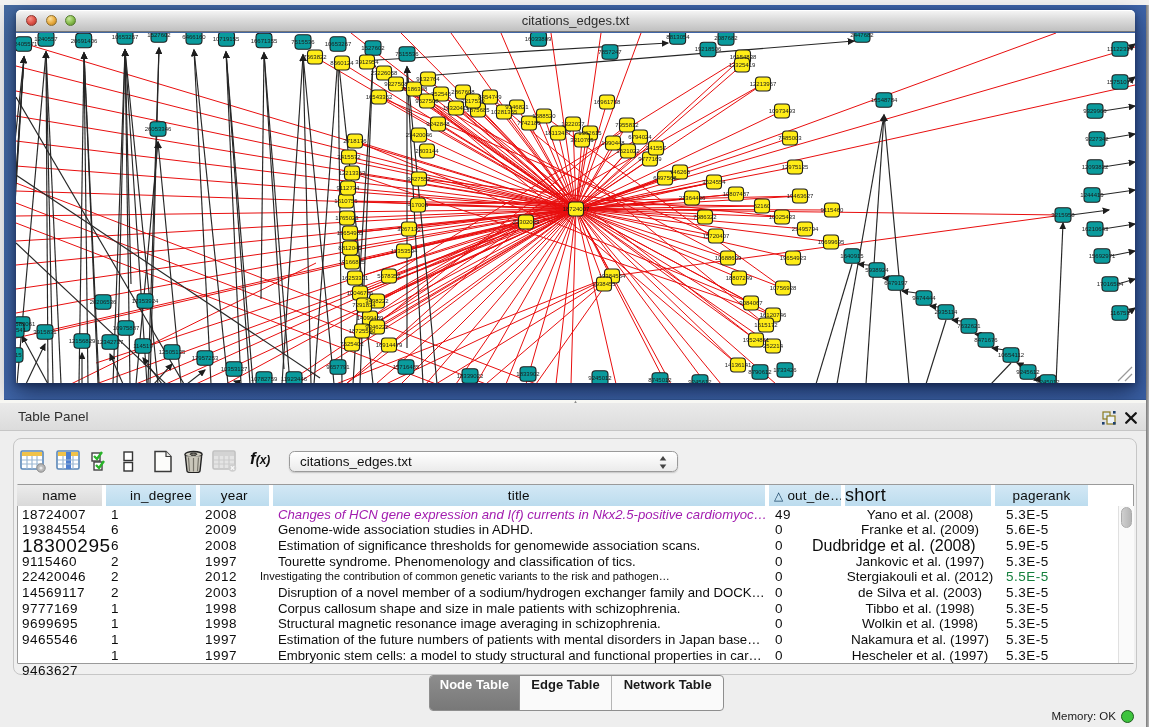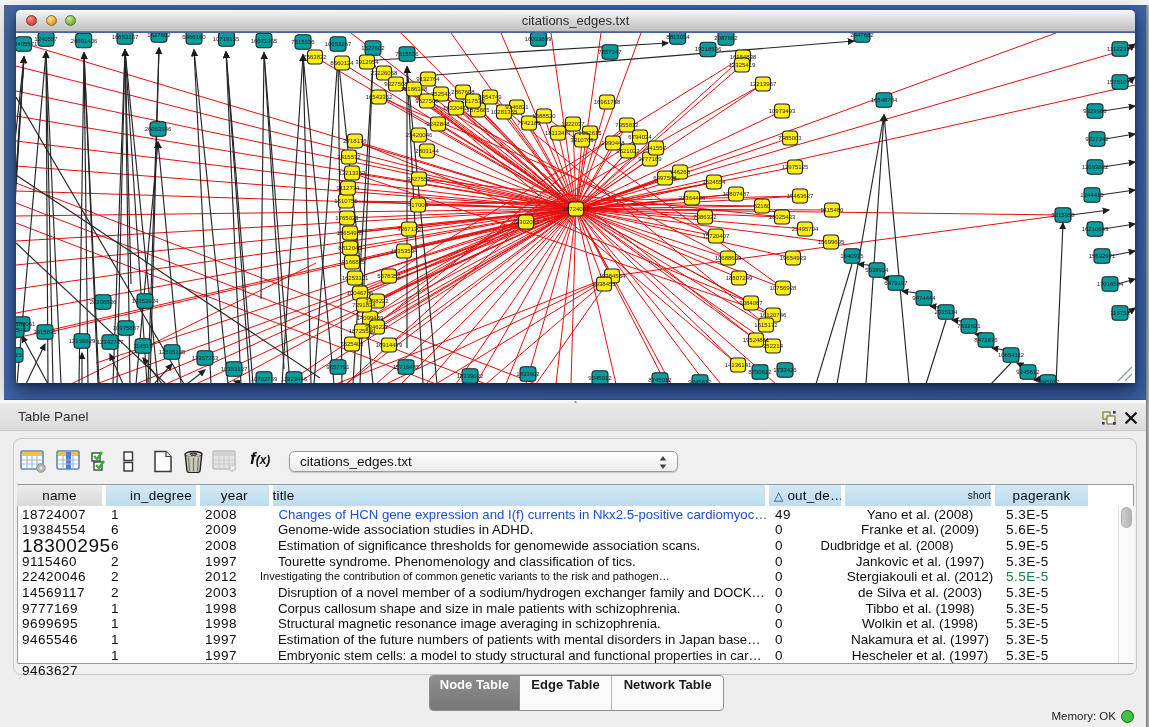--- a/index.html
+++ b/index.html
@@ -660,44 +660,44 @@
         <path d="M4 0 L7.3 4.4 H0.7 Z" fill="#444"></path>
         <path d="M4 13 L7.3 8.6 H0.7 Z" fill="#444"></path>
       </svg>
 </div>
 
 <div style="position:absolute;left:17px;top:484px;width:1117px;height:180px;background:#fff;border:1px solid #9a9a9a;border-radius:1px"></div>
 <div style="position:absolute;left:0;top:0">
 <div style="position:absolute;left:17px;top:484.5px;width:87px;height:21.5px;background:linear-gradient(#ececec,#d9d9d9);border-right:2px solid #fff;font-size:13.5px;letter-spacing:0.2px;line-height:21px;color:#0c0c0c;white-space:nowrap;overflow:hidden;text-align:center;">name</div>
 <div style="position:absolute;left:106px;top:484.5px;width:92px;height:21.5px;background:linear-gradient(#d3e8f5,#bcdcee);border-right:2px solid #fff;font-size:13.5px;letter-spacing:0.2px;line-height:21px;color:#0c0c0c;white-space:nowrap;overflow:hidden;text-align:center;padding-left:20px;">in_degree</div>
 <div style="position:absolute;left:200px;top:484.5px;width:70.5px;height:21.5px;background:linear-gradient(#d3e8f5,#bcdcee);border-right:2px solid #fff;font-size:13.5px;letter-spacing:0.2px;line-height:21px;color:#0c0c0c;white-space:nowrap;overflow:hidden;text-align:center;">year</div>
-<div style="position:absolute;left:272.5px;top:484.5px;width:494.5px;height:21.5px;background:linear-gradient(#d3e8f5,#bcdcee);border-right:2px solid #fff;font-size:13.5px;letter-spacing:0.2px;line-height:21px;color:#0c0c0c;white-space:nowrap;overflow:hidden;">title</div>
+<div style="position:absolute;left:272.5px;top:484.5px;width:494.5px;height:21.5px;background:linear-gradient(#d3e8f5,#bcdcee);border-right:2px solid #fff;font-size:13.5px;letter-spacing:0.2px;line-height:21px;color:#0c0c0c;white-space:nowrap;overflow:hidden;text-align:center;">title</div>
 <div style="position:absolute;left:769px;top:484.5px;width:74px;height:21.5px;background:linear-gradient(#d3e8f5,#bcdcee);border-right:2px solid #fff;font-size:13.5px;letter-spacing:0.2px;line-height:21px;color:#0c0c0c;white-space:nowrap;overflow:hidden;padding-left:5px;"><span style="color:#1c4668;font-size:12px">△</span> out_de…</div>
-<div style="position:absolute;left:845px;top:484.5px;width:148px;height:21.5px;background:linear-gradient(#d3e8f5,#bcdcee);border-right:2px solid #fff;font-size:10px;letter-spacing:0.2px;line-height:21px;color:#0c0c0c;white-space:nowrap;overflow:hidden;text-align:right;">short</div>
+<div style="position:absolute;left:845px;top:484.5px;width:148px;height:21.5px;background:linear-gradient(#d3e8f5,#bcdcee);border-right:2px solid #fff;font-size:18px;letter-spacing:0.2px;line-height:21px;color:#0c0c0c;white-space:nowrap;overflow:hidden;text-align:left;">short</div>
 <div style="position:absolute;left:995px;top:484.5px;width:95px;height:21.5px;background:linear-gradient(#d3e8f5,#bcdcee);border-right:2px solid #fff;font-size:13.5px;letter-spacing:0.2px;line-height:21px;color:#0c0c0c;white-space:nowrap;overflow:hidden;text-align:center;">pagerank</div>
 <div style="position:absolute;left:22px;top:506.5px;width:80px;text-align:left;font-size:13.5px;letter-spacing:0.5px;line-height:15.7px;color:#0c0c0c;white-space:nowrap;">18724007</div>
 <div style="position:absolute;left:111px;top:506.5px;width:80px;text-align:left;font-size:13.5px;letter-spacing:0.5px;line-height:15.7px;color:#0c0c0c;white-space:nowrap;">1</div>
 <div style="position:absolute;left:205px;top:506.5px;width:60px;text-align:left;font-size:13.5px;letter-spacing:0.5px;line-height:15.7px;color:#0c0c0c;white-space:nowrap;">2008</div>
-<div style="position:absolute;left:278px;top:506.5px;width:490px;text-align:center;font-size:13.2px;letter-spacing:0px;line-height:15.7px;color:#1d4ed8;white-space:nowrap;overflow:hidden;text-overflow:ellipsis;">Changes of HCN gene expression and I(f) currents in Nkx2.5-positive cardiomyoc…</div>
+<div style="position:absolute;left:278px;top:506.5px;width:490px;text-align:left;font-size:13.2px;letter-spacing:0px;line-height:15.7px;color:#a21caf;white-space:nowrap;overflow:hidden;text-overflow:ellipsis;font-style:italic;">Changes of HCN gene expression and I(f) currents in Nkx2.5-positive cardiomyoc…</div>
 <div style="position:absolute;left:775px;top:506.5px;width:66px;text-align:left;font-size:13.5px;letter-spacing:0.5px;line-height:15.7px;color:#0c0c0c;white-space:nowrap;">49</div>
 <div style="position:absolute;left:845px;top:506.5px;width:150px;text-align:center;font-size:13.5px;letter-spacing:0px;line-height:15.7px;color:#0c0c0c;white-space:nowrap;">Yano et al. (2008)</div>
 <div style="position:absolute;left:1006px;top:506.5px;width:80px;text-align:left;font-size:13.5px;letter-spacing:0.5px;line-height:15.7px;color:#0c0c0c;white-space:nowrap;">5.3E-5</div>
 <div style="position:absolute;left:22px;top:522.2px;width:80px;text-align:left;font-size:13.5px;letter-spacing:0.5px;line-height:15.7px;color:#0c0c0c;white-space:nowrap;">19384554</div>
 <div style="position:absolute;left:111px;top:522.2px;width:80px;text-align:left;font-size:13.5px;letter-spacing:0.5px;line-height:15.7px;color:#0c0c0c;white-space:nowrap;">6</div>
 <div style="position:absolute;left:205px;top:522.2px;width:60px;text-align:left;font-size:13.5px;letter-spacing:0.5px;line-height:15.7px;color:#0c0c0c;white-space:nowrap;">2009</div>
 <div style="position:absolute;left:278px;top:522.2px;width:490px;text-align:left;font-size:13.2px;letter-spacing:0px;line-height:15.7px;color:#0c0c0c;white-space:nowrap;overflow:hidden;text-overflow:ellipsis;">Genome-wide association studies in ADHD.</div>
 <div style="position:absolute;left:775px;top:522.2px;width:66px;text-align:left;font-size:13.5px;letter-spacing:0.5px;line-height:15.7px;color:#0c0c0c;white-space:nowrap;">0</div>
 <div style="position:absolute;left:845px;top:522.2px;width:150px;text-align:center;font-size:13.5px;letter-spacing:0px;line-height:15.7px;color:#0c0c0c;white-space:nowrap;">Franke et al. (2009)</div>
 <div style="position:absolute;left:1006px;top:522.2px;width:80px;text-align:left;font-size:13.5px;letter-spacing:0.5px;line-height:15.7px;color:#0c0c0c;white-space:nowrap;">5.6E-5</div>
 <div style="position:absolute;left:22px;top:537.9px;width:80px;text-align:left;font-size:19px;letter-spacing:0.5px;line-height:15.7px;color:#0c0c0c;white-space:nowrap;">18300295</div>
 <div style="position:absolute;left:111px;top:537.9px;width:80px;text-align:left;font-size:13.5px;letter-spacing:0.5px;line-height:15.7px;color:#0c0c0c;white-space:nowrap;">6</div>
 <div style="position:absolute;left:205px;top:537.9px;width:60px;text-align:left;font-size:13.5px;letter-spacing:0.5px;line-height:15.7px;color:#0c0c0c;white-space:nowrap;">2008</div>
 <div style="position:absolute;left:278px;top:537.9px;width:490px;text-align:left;font-size:13.2px;letter-spacing:0px;line-height:15.7px;color:#0c0c0c;white-space:nowrap;overflow:hidden;text-overflow:ellipsis;">Estimation of significance thresholds for genomewide association scans.</div>
 <div style="position:absolute;left:775px;top:537.9px;width:66px;text-align:left;font-size:13.5px;letter-spacing:0.5px;line-height:15.7px;color:#0c0c0c;white-space:nowrap;">0</div>
-<div style="position:absolute;left:812px;top:537.9px;width:150px;text-align:center;font-size:13px;letter-spacing:0px;line-height:15.7px;color:#0c0c0c;white-space:nowrap;">Dudbridge et al. (2008)</div>
+<div style="position:absolute;left:812px;top:537.9px;width:150px;text-align:center;font-size:16px;letter-spacing:0px;line-height:15.7px;color:#0c0c0c;white-space:nowrap;">Dudbridge et al. (2008)</div>
 <div style="position:absolute;left:1006px;top:537.9px;width:80px;text-align:left;font-size:13.5px;letter-spacing:0.5px;line-height:15.7px;color:#0c0c0c;white-space:nowrap;">5.9E-5</div>
 <div style="position:absolute;left:22px;top:553.6px;width:80px;text-align:left;font-size:13.5px;letter-spacing:0.5px;line-height:15.7px;color:#0c0c0c;white-space:nowrap;">9115460</div>
 <div style="position:absolute;left:111px;top:553.6px;width:80px;text-align:left;font-size:13.5px;letter-spacing:0.5px;line-height:15.7px;color:#0c0c0c;white-space:nowrap;">2</div>
 <div style="position:absolute;left:205px;top:553.6px;width:60px;text-align:left;font-size:13.5px;letter-spacing:0.5px;line-height:15.7px;color:#0c0c0c;white-space:nowrap;">1997</div>
 <div style="position:absolute;left:278px;top:553.6px;width:490px;text-align:left;font-size:13.2px;letter-spacing:0px;line-height:15.7px;color:#0c0c0c;white-space:nowrap;overflow:hidden;text-overflow:ellipsis;">Tourette syndrome. Phenomenology and classification of tics.</div>
 <div style="position:absolute;left:775px;top:553.6px;width:66px;text-align:left;font-size:13.5px;letter-spacing:0.5px;line-height:15.7px;color:#0c0c0c;white-space:nowrap;">0</div>
 <div style="position:absolute;left:845px;top:553.6px;width:150px;text-align:center;font-size:13.5px;letter-spacing:0px;line-height:15.7px;color:#0c0c0c;white-space:nowrap;">Jankovic et al. (1997)</div>
 <div style="position:absolute;left:1006px;top:553.6px;width:80px;text-align:left;font-size:13.5px;letter-spacing:0.5px;line-height:15.7px;color:#0c0c0c;white-space:nowrap;">5.3E-5</div>
 <div style="position:absolute;left:22px;top:569.3px;width:80px;text-align:left;font-size:13.5px;letter-spacing:0.5px;line-height:15.7px;color:#0c0c0c;white-space:nowrap;">22420046</div>
 <div style="position:absolute;left:111px;top:569.3px;width:80px;text-align:left;font-size:13.5px;letter-spacing:0.5px;line-height:15.7px;color:#0c0c0c;white-space:nowrap;">2</div>

